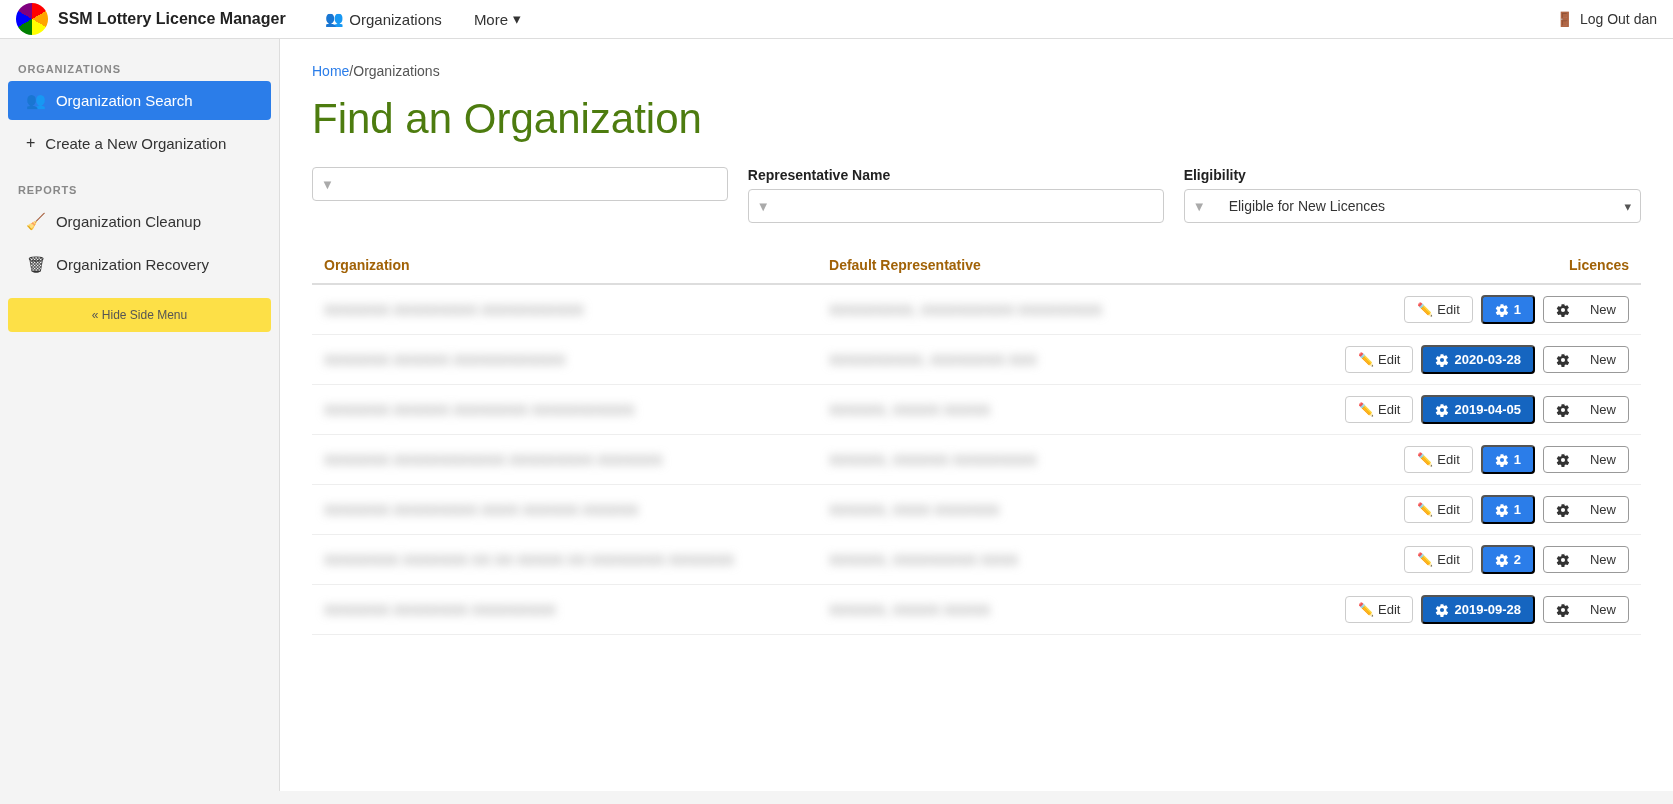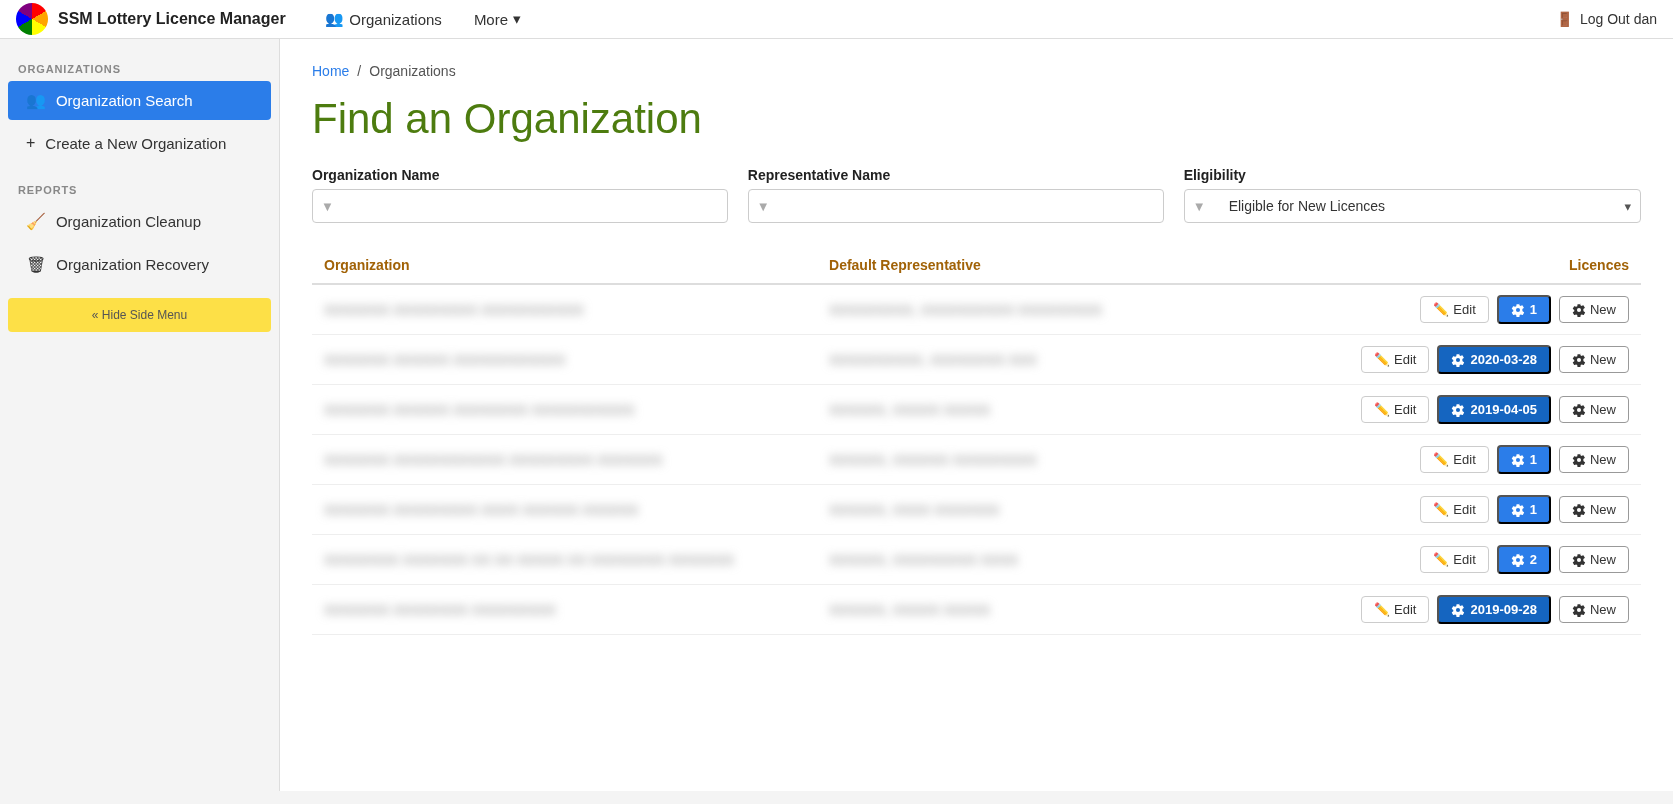--- a/index.html
+++ b/index.html
@@ -112,21 +112,21 @@
       padding: 24px 32px;
       background: #fff;
       overflow-y: auto;
     }
     .breadcrumb {
       font-size: 14px;
       color: #555;
       margin-bottom: 16px;
       display: flex;
       align-items: center;
-      gap: 8px;
+      gap: 0;
     }
     .breadcrumb a { color: #2b7de9; text-decoration: none; cursor: pointer; }
     .page-title {
       font-size: 42px;
       font-weight: 300;
       margin-bottom: 24px;
       color: #4d7c0f;
     }
 
     
@@ -263,21 +263,21 @@
       color: #fff;
     }
     .badge-date {
       background: #1565c0;
       color: #fff;
     }
 
     .btn-new {
       display: flex;
       align-items: center;
-      gap: 4px;
+      gap: 20px;
       padding: 5px 12px;
       border: 1px solid #999;
       border-radius: 4px;
       background: #fff;
       cursor: pointer;
       font-size: 13px;
       color: #333;
       white-space: nowrap;
     }
 
@@ -349,21 +349,20 @@
     <div class="breadcrumb">
       <a>Home</a>
       <span>/</span>
       <span>Organizations</span>
     </div>
 
     <h1 class="page-title">Find an Organization</h1>
 
     <div class="filter-row">
       <div class="filter-group">
-        <div class="filter-label">Organization Name</div>
         <div class="filter-input-wrap">
           <span class="filter-icon">▼</span>
           <input class="filter-input" type="text" style="">
         </div>
       </div>
 
       <div class="filter-group">
         <div class="filter-label">Representative Name</div>
         <div class="filter-input-wrap">
           <span class="filter-icon">▼</span>

